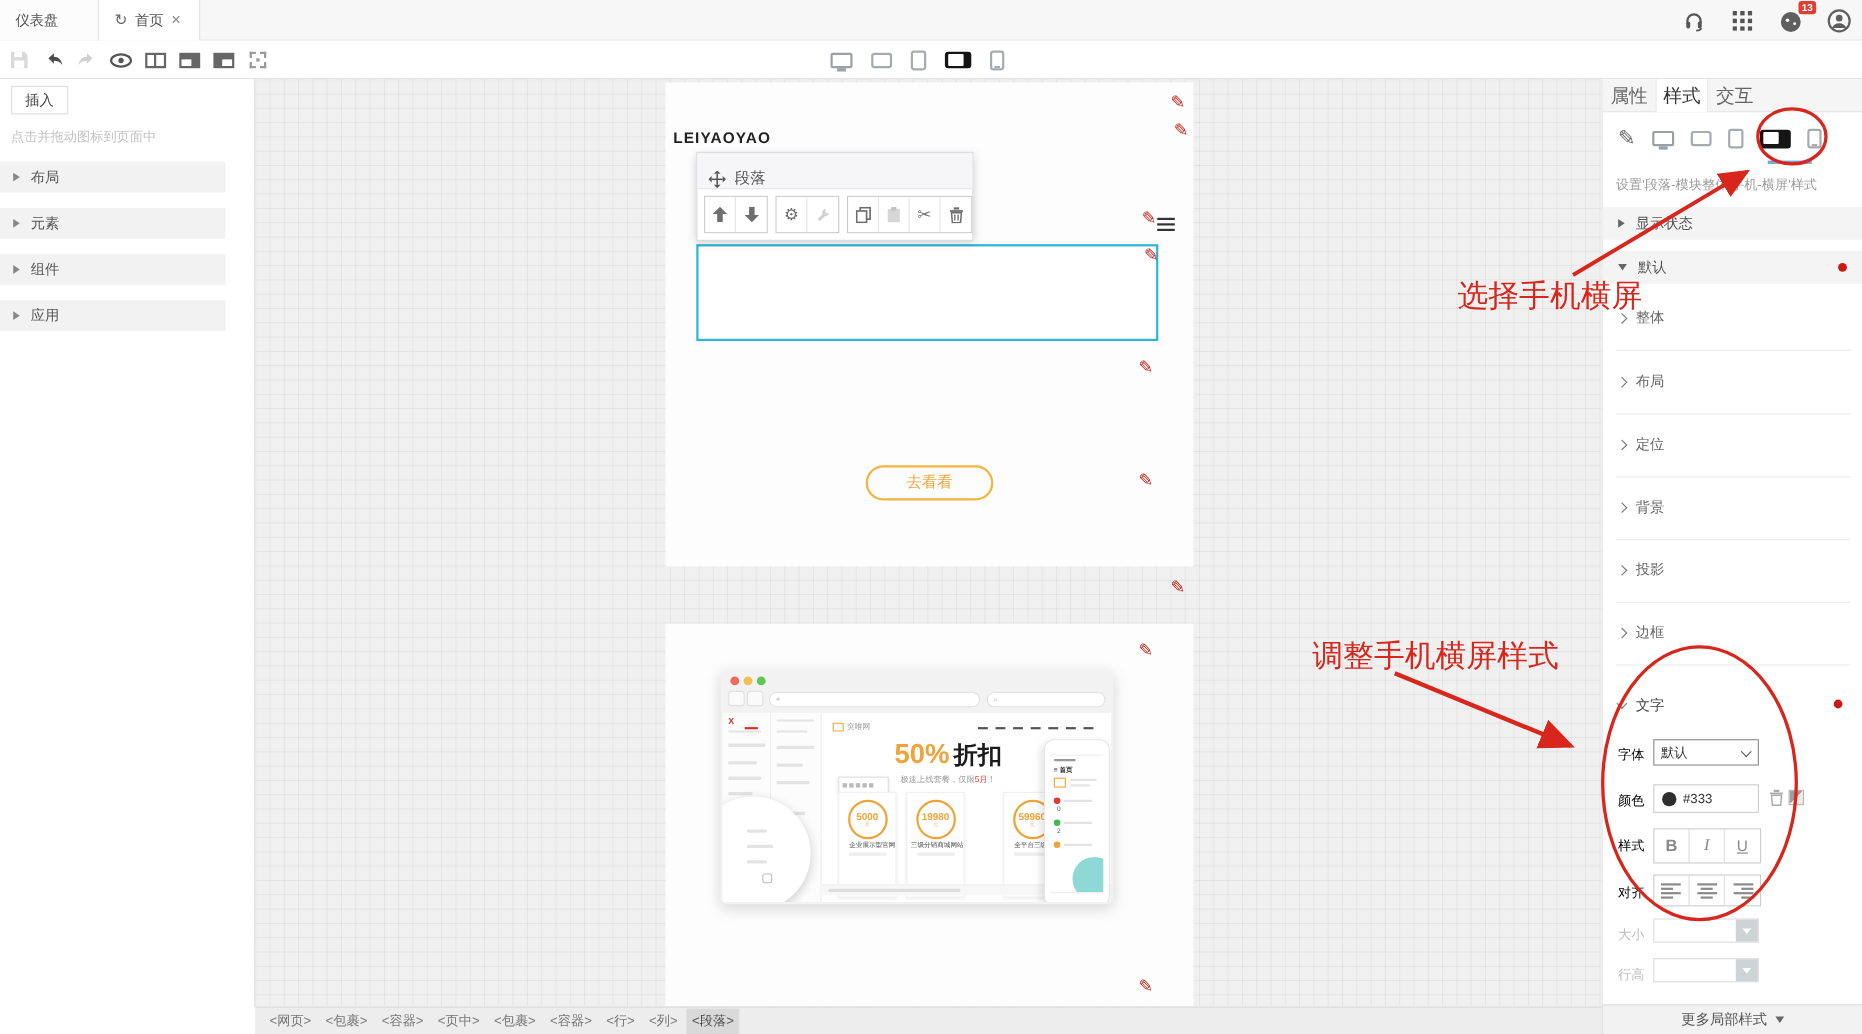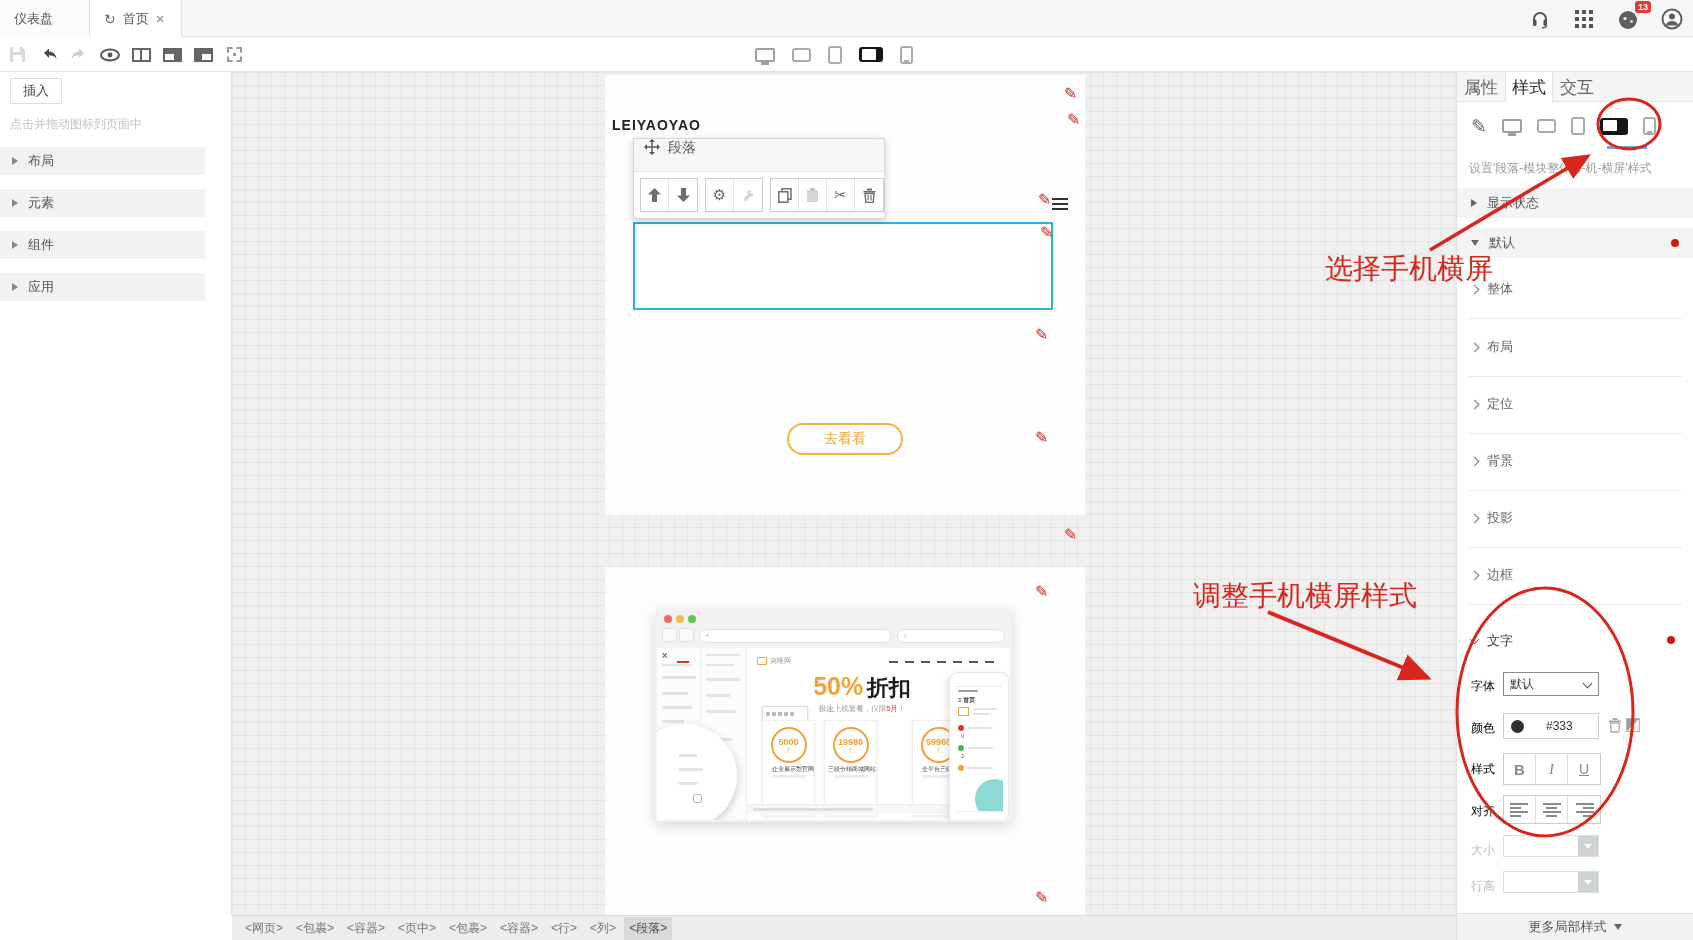--- a/index.html
+++ b/index.html
@@ -51,21 +51,21 @@
 .tri-r{width:0;height:0;border-left:6px solid #888;border-top:4px solid transparent;border-bottom:4px solid transparent}
 .tri-d{width:0;height:0;border-top:6px solid #666;border-left:4px solid transparent;border-right:4px solid transparent}
 
 
 .canvas{position:absolute;left:232px;top:72px;width:1224px;height:843px;background-color:#f0f0f0;
  background-image:linear-gradient(rgba(0,0,0,.05) 1px,transparent 1px),linear-gradient(90deg,rgba(0,0,0,.05) 1px,transparent 1px);
  background-size:13px 13px;overflow:hidden}
 .page-sec{position:absolute;left:373px;width:480px;background:#fdfdfd}
 .logo{position:absolute;left:380px;top:45px;font-size:14px;letter-spacing:1px;color:#222;font-weight:bold}
 .mod-toolbar{position:absolute;left:401px;top:66px;width:252px;background:#fff;border:1px solid #d8d8d8;box-shadow:0 3px 8px rgba(0,0,0,.18);z-index:10}
-.mod-head{height:33px;background:#f6f6f8;border-bottom:1px solid #e7e7e7;display:flex;align-items:flex-start;gap:8px;padding:0 10px;font-size:14px;color:#555}
+.mod-head{height:33px;background:#f6f6f8;border-bottom:1px solid #e7e7e7;display:flex;align-items:flex-end;gap:8px;padding:0 10px;font-size:14px;color:#555}
 .mod-body{height:46px;display:flex;align-items:center;gap:7px;padding:0 6px}
 .grp{display:flex;border:1px solid #ccc;height:34px}
 .gbtn{width:28px;height:100%;display:flex;align-items:center;justify-content:center;border-right:1px solid #e3e3e3;cursor:pointer}
 .gbtn:last-child{border-right:none}
 .sel-block{position:absolute;left:401px;top:150px;width:420px;height:88px;background:#fff;border:2px solid #2bb5d8;text-align:center;padding-top:6px;z-index:5}
 .h1l{font-size:26px;color:#333;line-height:37px}
 .para{position:absolute;left:373px;top:252px;width:480px;text-align:center;font-size:13.5px;color:#666;line-height:24px}
 .cta{position:absolute;left:555px;top:351px;width:116px;height:32px;border:2px solid #f5b43e;border-radius:17px;background:#fdfdfd;color:#f2a93b;font-size:14px;display:flex;align-items:center;justify-content:center;cursor:pointer}
 .sec2h{position:absolute;left:373px;top:812px;width:480px;text-align:center;font-size:27px;color:#333}
 .pencil{position:absolute;color:#c9271e;font-size:16px;line-height:16px;z-index:12;cursor:pointer}
@@ -118,21 +118,21 @@
 .rp-bar{position:absolute;left:0;width:237px;height:30px;background:#f4f4f4;display:flex;align-items:center;gap:10px;padding-left:14px;font-size:13px;color:#555;cursor:pointer}
 .rp-row{position:absolute;left:14px;display:flex;align-items:center;gap:9px;font-size:13px;color:#666;cursor:pointer}
 .chev{width:7px;height:7px;border-top:1.5px solid #777;border-right:1.5px solid #777;display:inline-block;transform:rotate(45deg)}
 .chev.down{transform:rotate(135deg);margin-top:-3px}
 .rp-div{position:absolute;left:12px;width:213px;height:1px;background:#ebebeb}
 .reddot{position:absolute;width:8px;height:8px;border-radius:50%;background:#cb1b10}
 .rp-lab{position:absolute;left:14px;font-size:12px;color:#000000}
 .rp-lab.dim{color:#bcbcbc}
 .rp-select{position:absolute;left:46px;width:96px;height:24px;border:1px solid #8a8a8a;background:#fff;font-size:12px;color:#333;display:flex;align-items:center;padding-left:6px;cursor:pointer}
 .rp-select .chev{position:absolute;right:7px;border-color:#555;transform:rotate(135deg);margin-top:-2px}
-.rp-color{position:absolute;left:46px;width:96px;height:26px;border:1px solid #ccc;background:#fff;display:flex;align-items:center;gap:22px;padding-left:7px;cursor:pointer}
+.rp-color{position:absolute;left:46px;width:96px;height:26px;border:1px solid #ccc;background:#fff;display:flex;align-items:center;gap:6px;padding-left:7px;cursor:pointer}
 .cdot{width:13px;height:13px;border-radius:50%;background:#2e2e2e}
 .cval{font-size:12px;color:#333}
 .biu{position:absolute;left:46px;display:flex;border:1px solid #ccc;background:#fff}
 .biu .bb{width:32px;height:30px;display:flex;align-items:center;justify-content:center;border-right:1px solid #ddd;color:#8a8a8a;cursor:pointer}
 .biu .bb:last-child{border-right:none}
 .alg{position:absolute;left:46px;display:flex;border:1px solid #ccc;background:#fff}
 .alg .ab{width:32px;height:27px;display:flex;flex-direction:column;justify-content:center;gap:2px;padding:0 6px;cursor:pointer}
 .alg .ab i{display:block;height:2px;background:#8a8a8a}
 .alg .ab:not(:last-child){border-right:1px solid #ddd}
 .rp-input{position:absolute;left:46px;width:96px;height:22px;border:1px solid #ddd;background:#fff}

